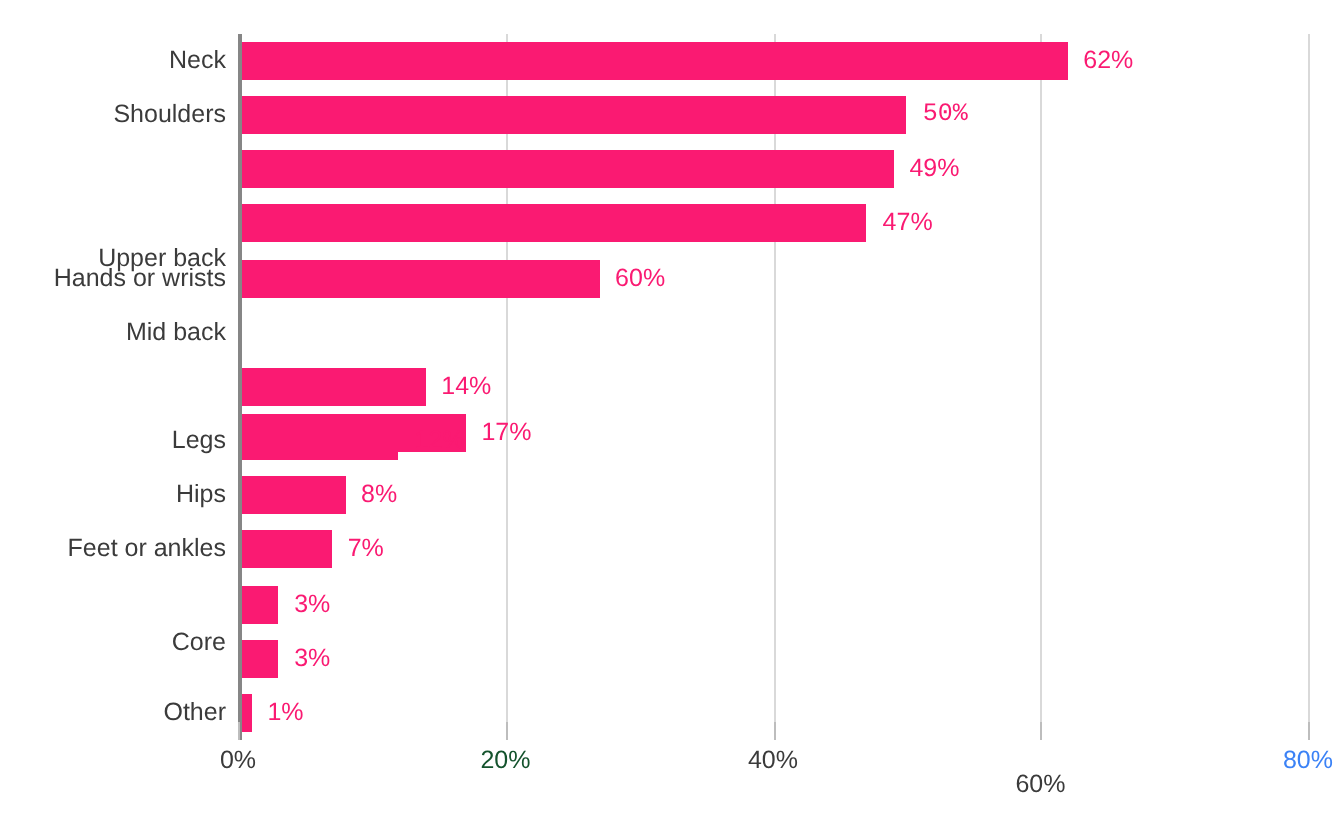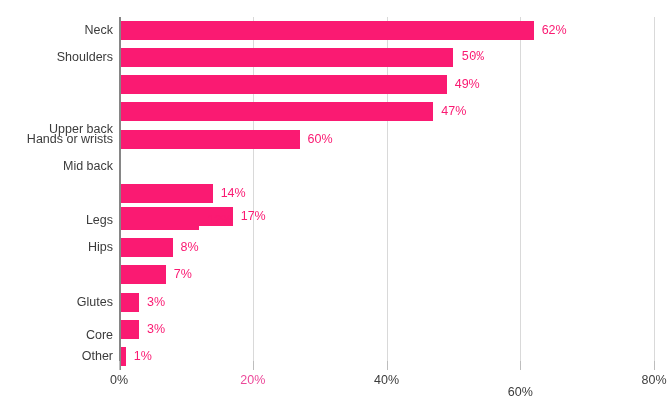--- a/index.html
+++ b/index.html
@@ -119,22 +119,22 @@
 <div id="chart-root">
 
   <div id="cat-labels">
       <div class="cat-label" style="top: 0px; color: rgb(59, 59, 59);">Neck</div>
       <div class="cat-label" style="top: 27.1538px; color: rgb(59, 59, 59);">Shoulders</div>
       <div class="cat-label" style="top: 54.3077px; color: rgb(59, 59, 59); margin-top: 45px;">Upper back</div>
       <div class="cat-label" style="top: 108.615px; color: rgb(59, 59, 59); text-align: right;">Hands or wrists</div>
       <div class="cat-label" style="top: 135.769px; color: rgb(59, 59, 59);">Mid back</div>
       <div class="cat-label" style="top: 190.077px; color: rgb(59, 59, 59);">Legs</div>
       <div class="cat-label" style="top: 217.231px; color: rgb(59, 59, 59);">Hips</div>
-      <div class="cat-label" style="top: 271.538px; color: rgb(59, 59, 59);">Glutes</div>
-      <div class="cat-label" style="top: 305px; color: rgb(59, 59, 59);">Core</div>
+      <div class="cat-label" style="top: 244.385px; color: rgb(59, 59, 59);">Feet or ankles</div>
+      <div class="cat-label" style="top: 291px; color: rgb(59, 59, 59);">Core</div>
       <div class="cat-label" style="top: 325.846px; color: rgb(59, 59, 59);">Other</div>
     </div>
 
   <div id="plot-area">
     <div id="gridlines">
         <div class="gridline" style="left: 133.75px;"></div>
         <div class="gridline" style="left: 267.5px;"></div>
         <div class="gridline" style="left: 401.25px;"></div>
         <div class="gridline" style="left: 535px;"></div>
       </div>
@@ -192,22 +192,22 @@
           <div class="bar-value" style="left: 14.6875px; color: rgb(250, 26, 114);">1%</div>
         </div>
       </div>
     <div class="axis-line"></div>
   </div>
 
   <div id="x-axis">
       <div class="tick-mark" style="left: 0px;"></div>
       <div class="tick-label" style="left: 0px; color: rgb(59, 59, 59);">0%</div>
       <div class="tick-mark" style="left: 133.75px;"></div>
-      <div class="tick-label" style="left: 133.75px; color: #ec4899;">20%</div>
+      <div class="tick-label" style="left: 133.75px; color: #14532d;">20%</div>
       <div class="tick-mark" style="left: 267.5px;"></div>
       <div class="tick-label" style="left: 267.5px; color: rgb(59, 59, 59);">40%</div>
       <div class="tick-mark" style="left: 401.25px;"></div>
       <div class="tick-label" style="left: 401.25px; color: rgb(59, 59, 59); margin-top: 12px;">60%</div>
       <div class="tick-mark" style="left: 535px;"></div>
-      <div class="tick-label" style="left: 535px; color: #404040;">80%</div>
+      <div class="tick-label" style="left: 535px; color: #3b82f6;">80%</div>
     </div>
 
 </div>
 
 </body></html>

